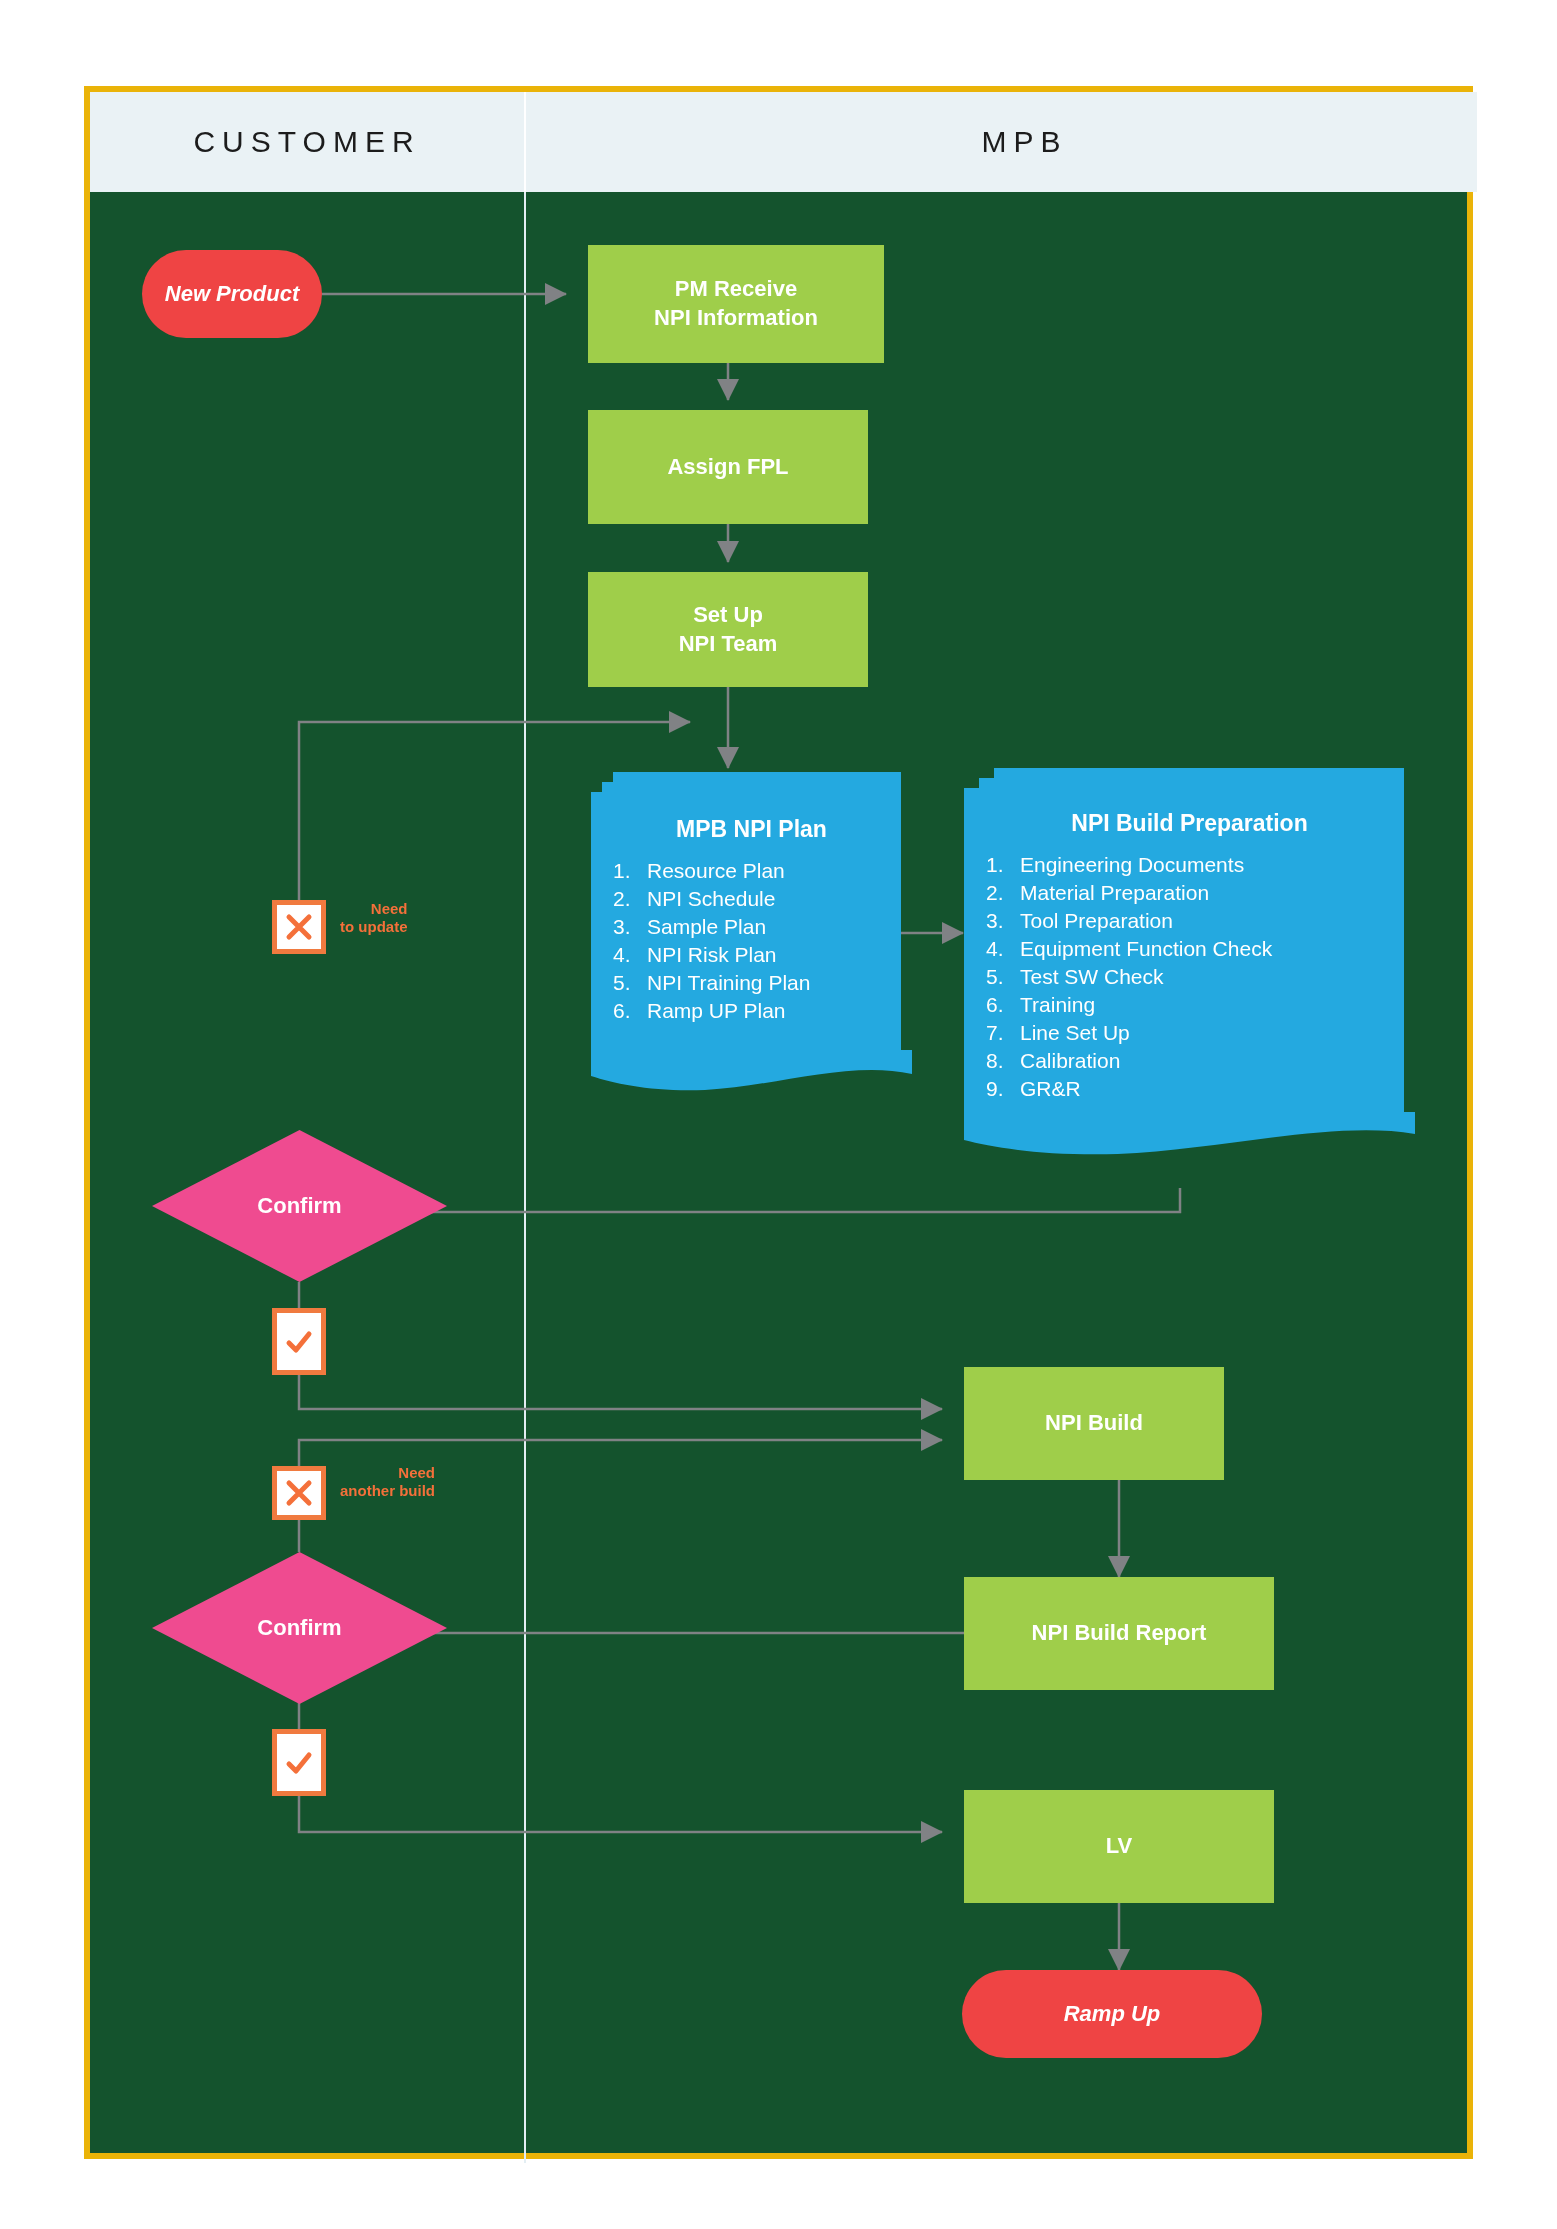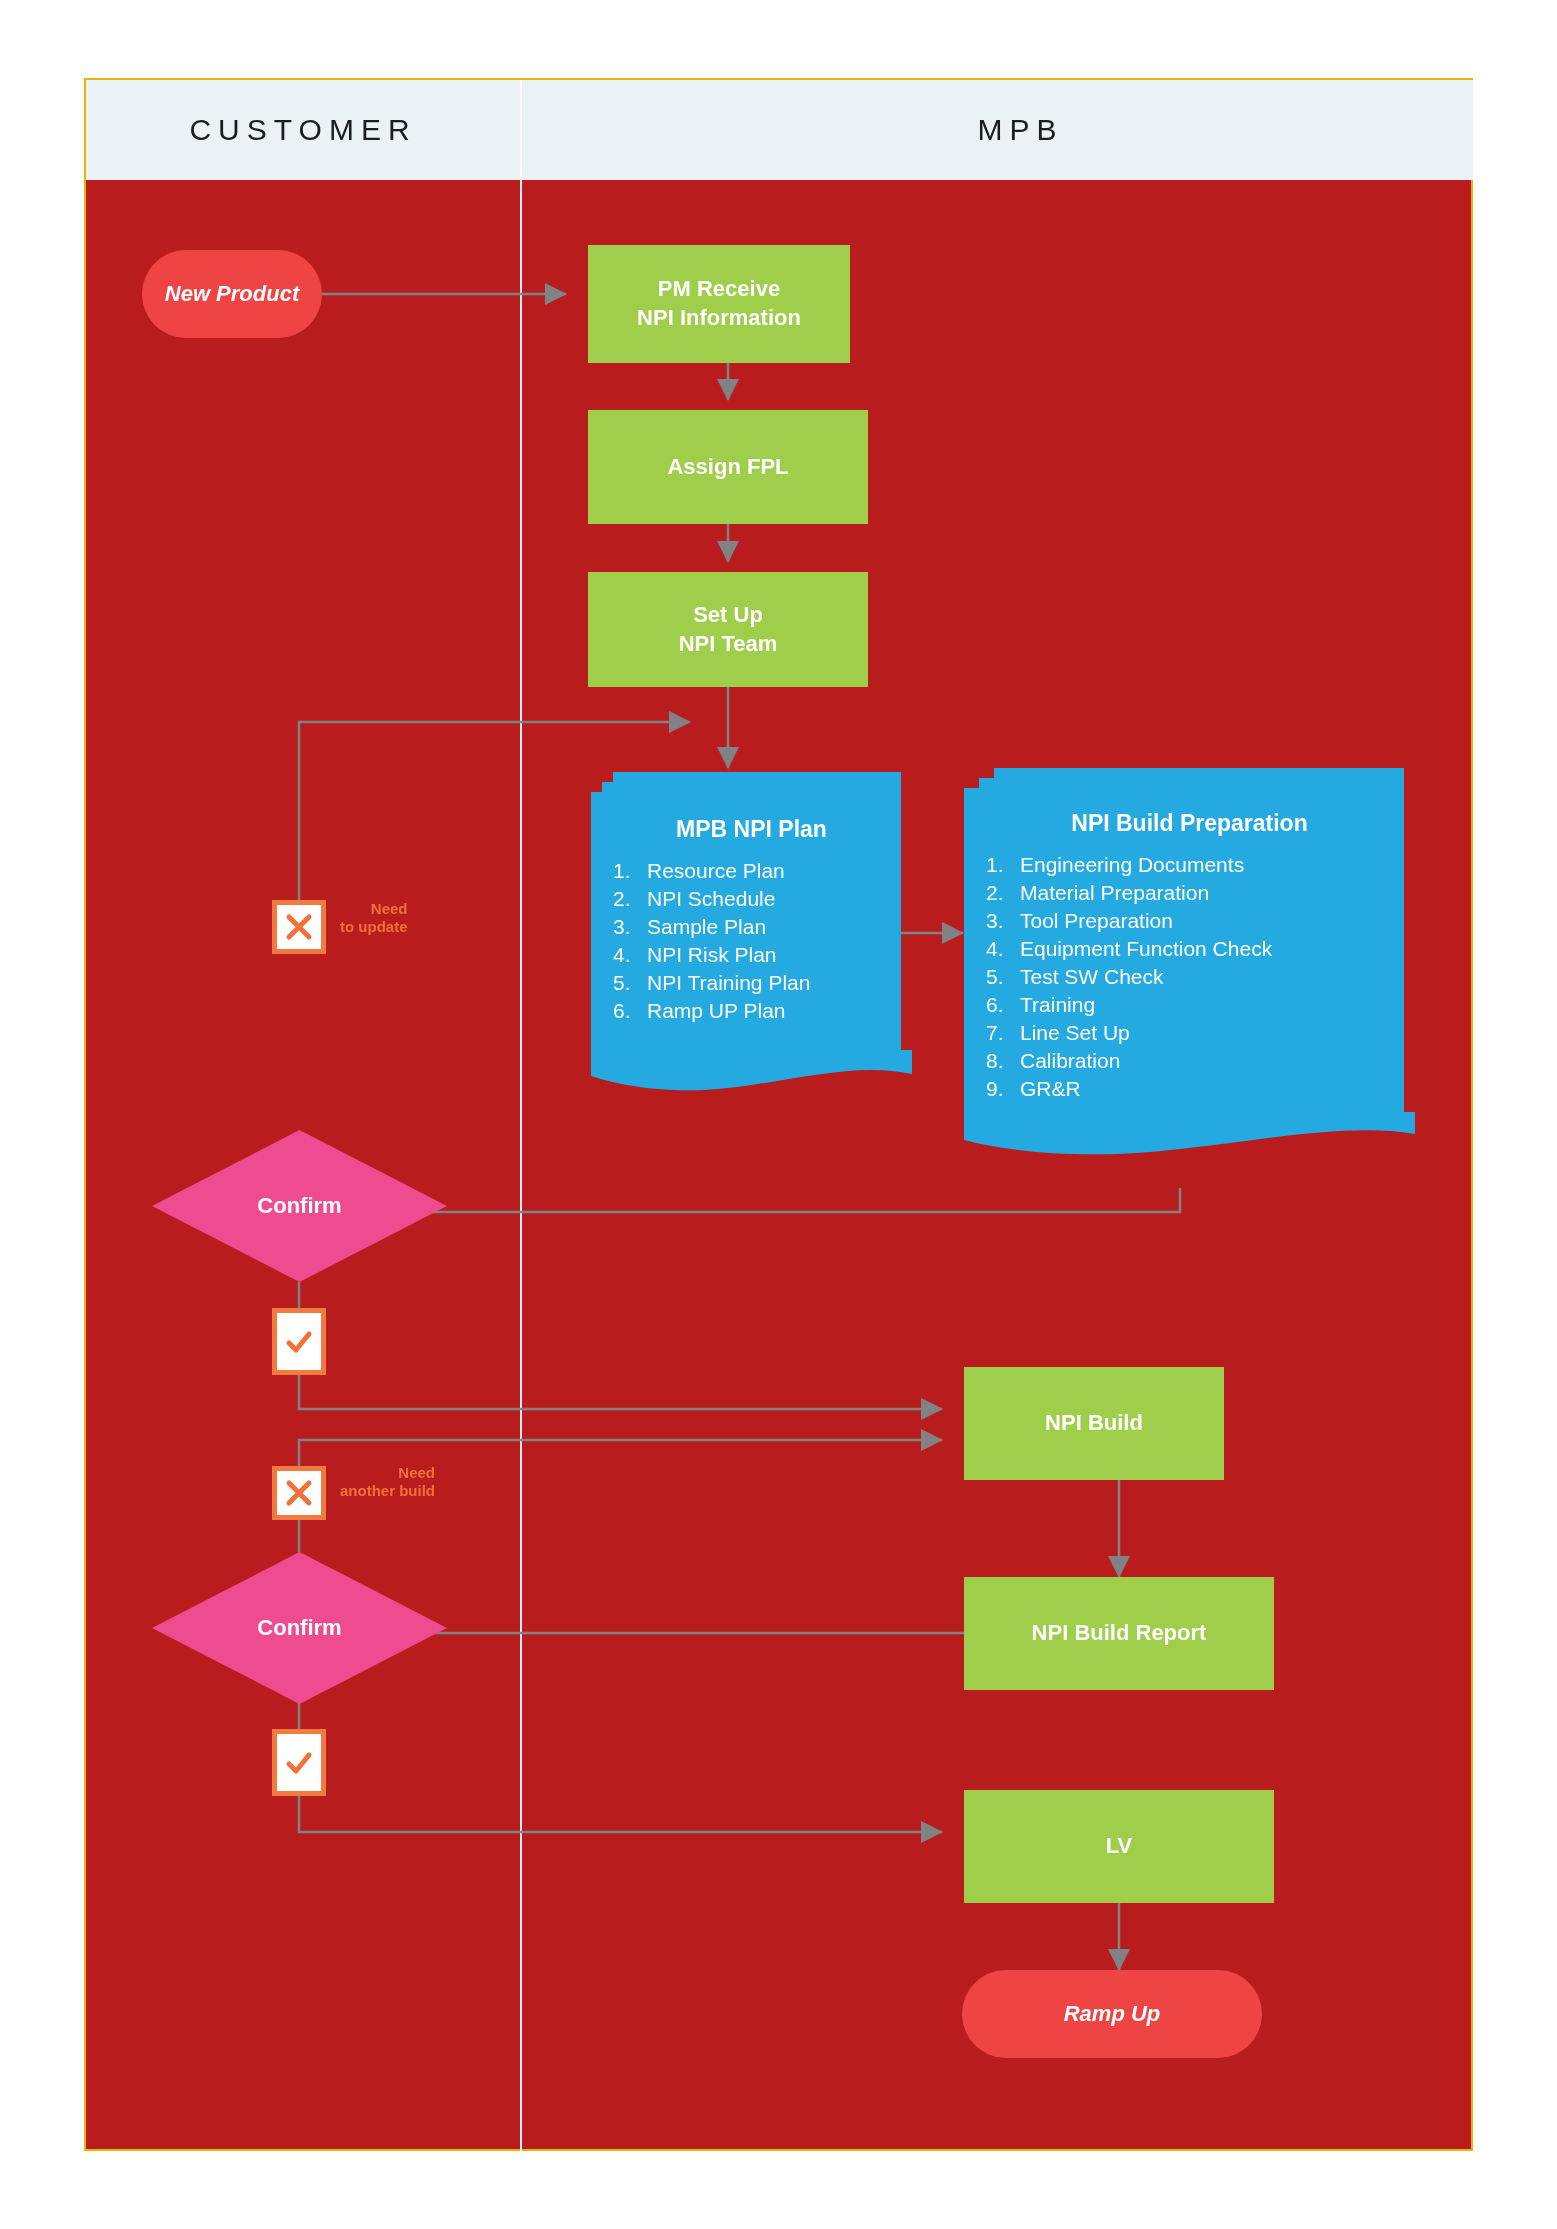--- a/index.html
+++ b/index.html
@@ -19,26 +19,26 @@
     position: absolute;
     left: 0; top: 0;
     width: 1557px;
     height: 2229px;
   }
 
   
   .frame {
     position: absolute;
     left: 84px;
-    top: 78px;
+    top: 86px;
     width: 1389px;
     height: 2073px;
-    border: 2px solid #eab308;
+    border: 6px solid #eab308;
     box-sizing: border-box;
-    background: #b91c1c;
+    background: #14532d;
   }
   .lane-header {
     position: absolute;
     top: 0;
     height: 100px;
     background: #eaf2f5;
     box-sizing: border-box;
     display: flex;
     align-items: center;
     justify-content: center;
@@ -249,21 +249,21 @@
       <polyline points="299,1796 299,1832 942,1832" marker-end="url(#ahw)"></polyline>
 
       <line x1="1119" y1="1903" x2="1119" y2="1970" marker-end="url(#ahw)"></line>
     </g>
   </svg>
 
   <div class="node pill" style="left:142px; top:250px; width:180px; height:88px;">
     <span>New Product</span>
   </div>
 
-  <div class="node process" style="left:588px; top:245px; width:262px; height:118px;">
+  <div class="node process" style="left:588px; top:245px; width:296px; height:118px;">
     <span style="white-space:pre-line;">PM Receive
 NPI Information</span>
   </div>
 
   <div class="node process" style="left:588px; top:410px; width:280px; height:114px;">
     <span>Assign FPL</span>
   </div>
 
   <div class="node process" style="left:588px; top:572px; width:280px; height:115px;">
     <span style="white-space:pre-line;">Set Up

